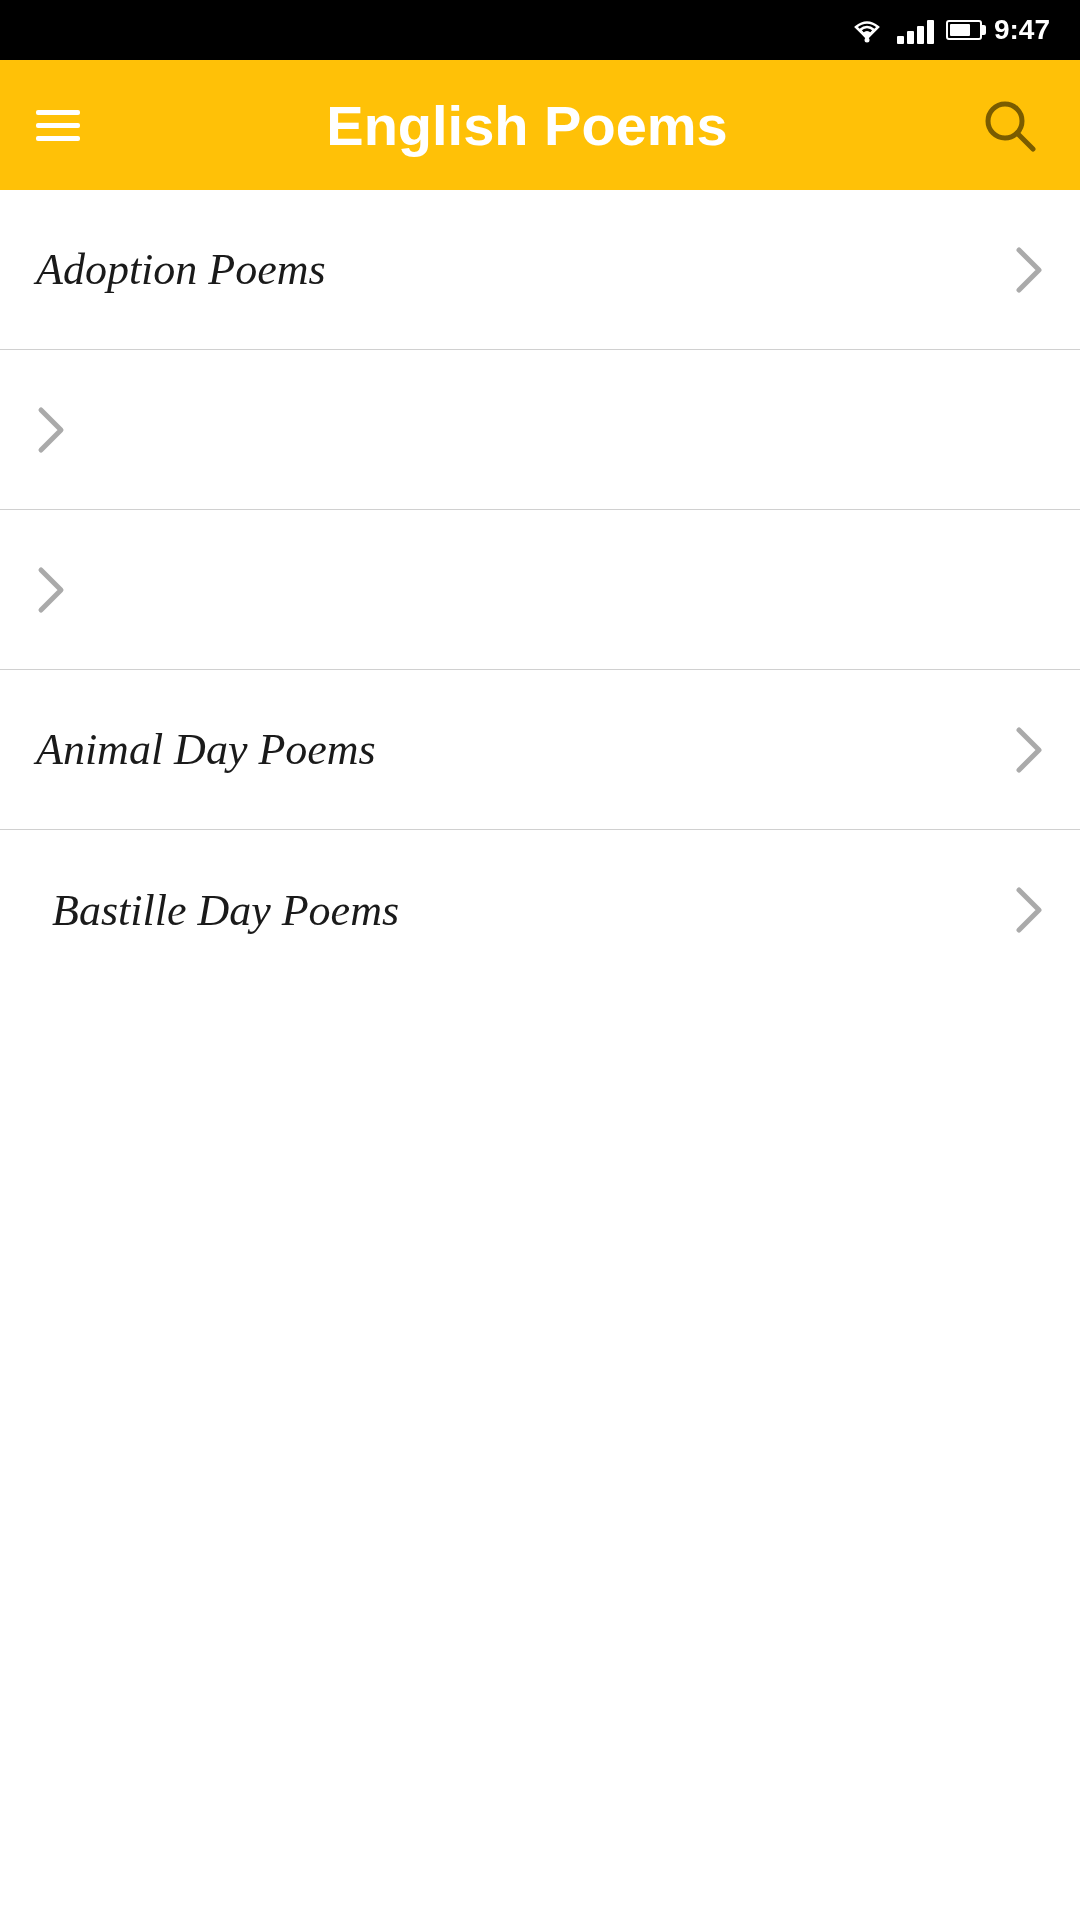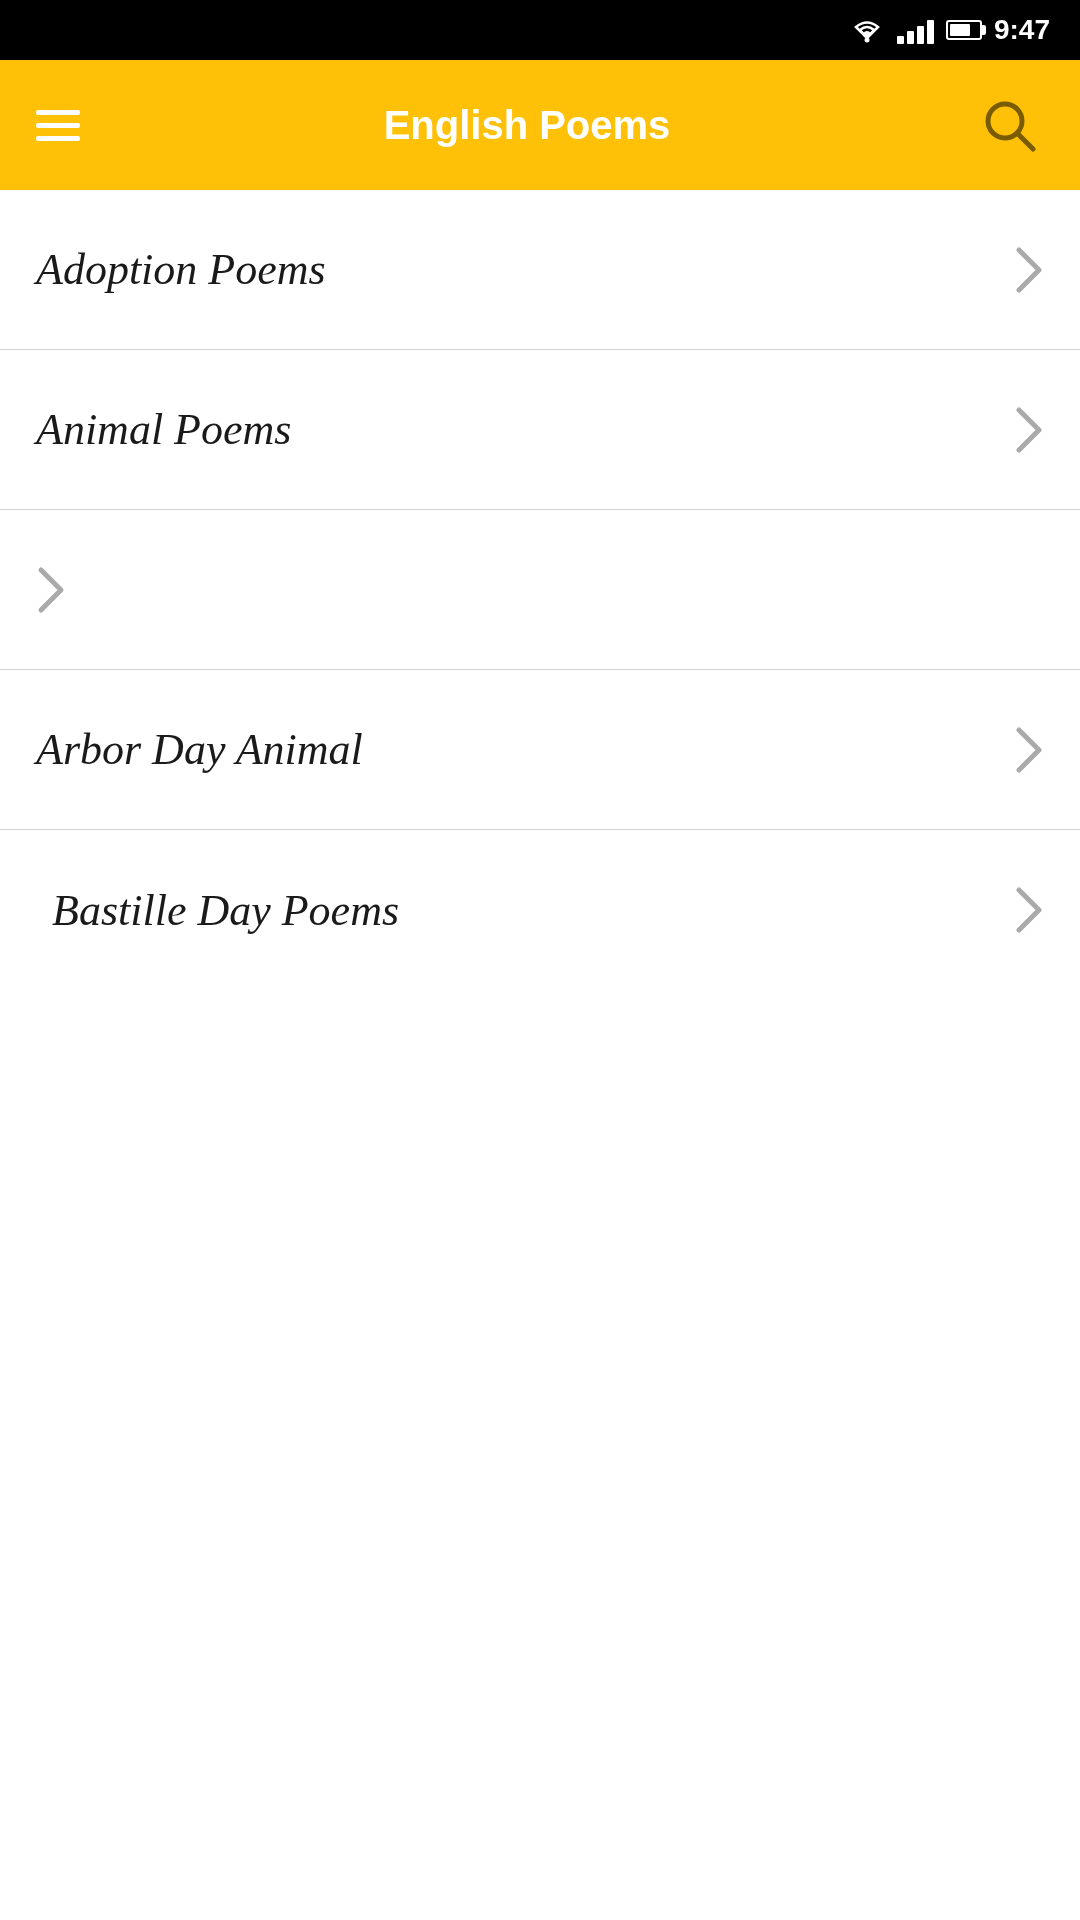--- a/index.html
+++ b/index.html
@@ -103,21 +103,21 @@
 
     .menu-line {
       width: 44px;
       height: 5px;
       background: white;
       border-radius: 2px;
     }
 
     .app-title {
       color: white;
-      font-size: 40px;
+      font-size: 56px;
       font-weight: bold;
       font-family: Arial, sans-serif;
       flex: 1;
       text-align: center;
       margin: 0 40px;
     }
 
     .search-icon-container {
       width: 70px;
       height: 70px;
@@ -212,34 +212,33 @@
 
   <div class="poem-item">
     <span class="poem-name">Adoption Poems</span>
     <svg class="chevron-svg" viewBox="0 0 30 50" fill="none">
       <polyline points="5,5 25,25 5,45" stroke="#aaaaaa" stroke-width="5" stroke-linecap="round" stroke-linejoin="round" fill="none"></polyline>
     </svg>
   </div>
 
 
   <div class="poem-item">
-    <span class="poem-name">Animal Poems</span>
-    <svg class="chevron-svg" viewBox="0 0 30 50" fill="none">
-      <polyline points="5,5 25,25 5,45" stroke="#aaaaaa" stroke-width="5" stroke-linecap="round" stroke-linejoin="round" fill="none"></polyline>
-    </svg>
-  </div>
-
-  <div class="poem-item">
-    <svg class="chevron-svg" viewBox="0 0 30 50" fill="none">
-      <polyline points="5,5 25,25 5,45" stroke="#aaaaaa" stroke-width="5" stroke-linecap="round" stroke-linejoin="round" fill="none"></polyline>
-    </svg>
-  </div>
-
-  <div class="poem-item">
-    <span class="poem-name">Arbor Day Animal</span>
+    <svg class="chevron-svg" viewBox="0 0 30 50" fill="none">
+      <polyline points="5,5 25,25 5,45" stroke="#aaaaaa" stroke-width="5" stroke-linecap="round" stroke-linejoin="round" fill="none"></polyline>
+    </svg>
+  </div>
+
+  <div class="poem-item">
+    <svg class="chevron-svg" viewBox="0 0 30 50" fill="none">
+      <polyline points="5,5 25,25 5,45" stroke="#aaaaaa" stroke-width="5" stroke-linecap="round" stroke-linejoin="round" fill="none"></polyline>
+    </svg>
+  </div>
+
+  <div class="poem-item">
+    <span class="poem-name">Animal Day Poems</span>
     <svg class="chevron-svg" viewBox="0 0 30 50" fill="none">
       <polyline points="5,5 25,25 5,45" stroke="#aaaaaa" stroke-width="5" stroke-linecap="round" stroke-linejoin="round" fill="none"></polyline>
     </svg>
   </div>
 
   <div class="poem-item">
     <span class="poem-name">Bastille Day Poems</span>
     <svg class="chevron-svg" viewBox="0 0 30 50" fill="none">
       <polyline points="5,5 25,25 5,45" stroke="#aaaaaa" stroke-width="5" stroke-linecap="round" stroke-linejoin="round" fill="none"></polyline>
     </svg>

